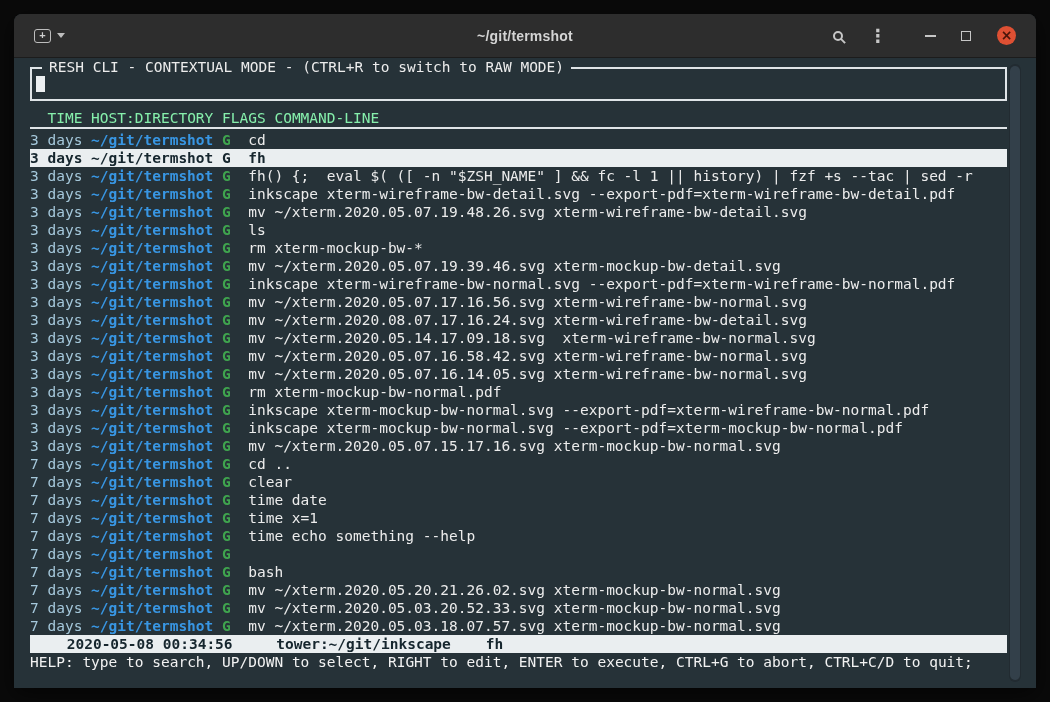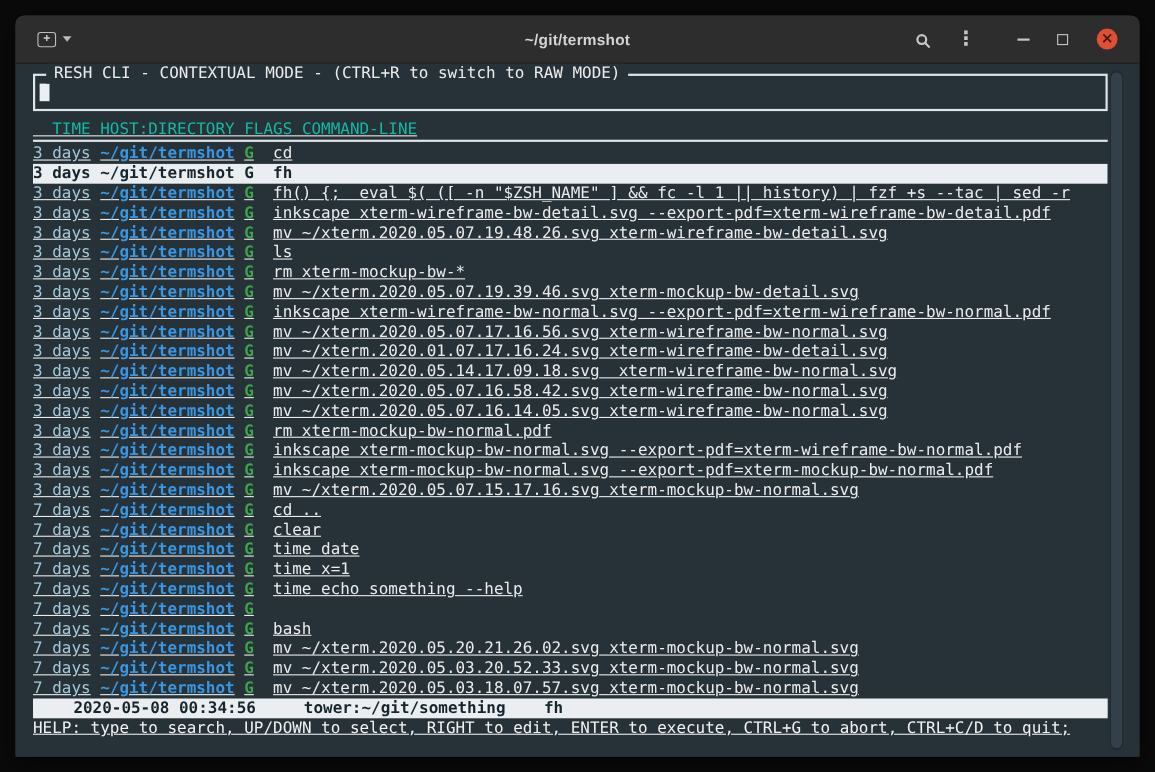--- a/index.html
+++ b/index.html
@@ -47,38 +47,38 @@
     color:#4a150a; font-size:14px; font-weight:bold; line-height:17px; text-align:center;
     font-family:"DejaVu Sans", sans-serif;
   }
 
   
   .terminal {
     position:absolute; left:0; right:0; top:44px; bottom:0;
     background:var(--terminal-bg,#263238);
     padding:9px 29px 0 16px;
     font-family:"DejaVu Sans Mono", monospace;
-    font-size:14.5px; line-height:18px; color:var(--terminal-fg,#ececec);text-decoration:underline;
+    font-size:14.5px; line-height:18px; color:var(--terminal-fg,#ececec);
   }
   .term-scrollbar { position:absolute; right:15px; top:6px; bottom:6px; width:12px; border-radius:6px; background:#222b31; }
   .term-scrollbar .thumb { position:absolute; left:1px; right:1px; top:2px; bottom:2px; border-radius:5px; background:#33404a; }
 
   
   .search-box {
     position:relative; height:34px; border:2px solid var(--box-border,#dfe4e7);
     margin-bottom:8px; display:flex; align-items:center;
   }
   .box-label {
     position:absolute; top:-11px; left:10px; background:var(--terminal-bg,#263238);
     padding:0 7px; white-space:pre; color:var(--terminal-fg,#ececec);
   }
   .cursor { display:inline-block; width:9px; height:16px; background:#eceff1; margin-left:4px; }
 
   .table-header {
-    height:20px; white-space:pre; color:#14b8a6;
+    height:20px; white-space:pre; color:#86efac;
     border-bottom:2px solid var(--box-border,#dfe4e7); margin-bottom:2px;
   }
 
   .history-list { overflow:hidden; }
   .hrow { display:flex; height:18px; white-space:pre; overflow:hidden; }
   .c-time { flex:none; width:7ch;  color:var(--time,#a5c8db); }
   .c-host { flex:none; width:15ch; color:var(--path-blue,#3896e3); font-weight:bold; }
   .c-flag { flex:none; width:3ch;  color:var(--flag-green,#3fa44e); font-weight:bold; }
   .c-cmd  { flex:none; color:var(--terminal-fg,#ececec); }
   .hrow.selected { background:var(--selection-bg,#eaeef0); }
@@ -136,41 +136,41 @@
         <div class="hrow"><span class="c-time">3 days</span><span class="c-host">~/git/termshot</span><span class="c-flag">G</span><span class="c-cmd">cd</span></div>
         <div class="hrow selected"><span class="c-time">3 days</span><span class="c-host">~/git/termshot</span><span class="c-flag">G</span><span class="c-cmd">fh</span></div>
         <div class="hrow"><span class="c-time">3 days</span><span class="c-host">~/git/termshot</span><span class="c-flag">G</span><span class="c-cmd">fh() {;  eval $( ([ -n "$ZSH_NAME" ] &amp;&amp; fc -l 1 || history) | fzf +s --tac | sed -r</span></div>
         <div class="hrow"><span class="c-time">3 days</span><span class="c-host">~/git/termshot</span><span class="c-flag">G</span><span class="c-cmd">inkscape xterm-wireframe-bw-detail.svg --export-pdf=xterm-wireframe-bw-detail.pdf</span></div>
         <div class="hrow"><span class="c-time">3 days</span><span class="c-host">~/git/termshot</span><span class="c-flag">G</span><span class="c-cmd">mv ~/xterm.2020.05.07.19.48.26.svg xterm-wireframe-bw-detail.svg</span></div>
         <div class="hrow"><span class="c-time">3 days</span><span class="c-host">~/git/termshot</span><span class="c-flag">G</span><span class="c-cmd">ls</span></div>
         <div class="hrow"><span class="c-time">3 days</span><span class="c-host">~/git/termshot</span><span class="c-flag">G</span><span class="c-cmd">rm xterm-mockup-bw-*</span></div>
         <div class="hrow"><span class="c-time">3 days</span><span class="c-host">~/git/termshot</span><span class="c-flag">G</span><span class="c-cmd">mv ~/xterm.2020.05.07.19.39.46.svg xterm-mockup-bw-detail.svg</span></div>
         <div class="hrow"><span class="c-time">3 days</span><span class="c-host">~/git/termshot</span><span class="c-flag">G</span><span class="c-cmd">inkscape xterm-wireframe-bw-normal.svg --export-pdf=xterm-wireframe-bw-normal.pdf</span></div>
         <div class="hrow"><span class="c-time">3 days</span><span class="c-host">~/git/termshot</span><span class="c-flag">G</span><span class="c-cmd">mv ~/xterm.2020.05.07.17.16.56.svg xterm-wireframe-bw-normal.svg</span></div>
-        <div class="hrow"><span class="c-time">3 days</span><span class="c-host">~/git/termshot</span><span class="c-flag">G</span><span class="c-cmd">mv ~/xterm.2020.01.07.17.16.24.svg xterm-wireframe-bw-detail.svg</span></div>
+        <div class="hrow"><span class="c-time">3 days</span><span class="c-host">~/git/termshot</span><span class="c-flag">G</span><span class="c-cmd">mv ~/xterm.2020.08.07.17.16.24.svg xterm-wireframe-bw-detail.svg</span></div>
         <div class="hrow"><span class="c-time">3 days</span><span class="c-host">~/git/termshot</span><span class="c-flag">G</span><span class="c-cmd">mv ~/xterm.2020.05.14.17.09.18.svg  xterm-wireframe-bw-normal.svg</span></div>
         <div class="hrow"><span class="c-time">3 days</span><span class="c-host">~/git/termshot</span><span class="c-flag">G</span><span class="c-cmd">mv ~/xterm.2020.05.07.16.58.42.svg xterm-wireframe-bw-normal.svg</span></div>
         <div class="hrow"><span class="c-time">3 days</span><span class="c-host">~/git/termshot</span><span class="c-flag">G</span><span class="c-cmd">mv ~/xterm.2020.05.07.16.14.05.svg xterm-wireframe-bw-normal.svg</span></div>
         <div class="hrow"><span class="c-time">3 days</span><span class="c-host">~/git/termshot</span><span class="c-flag">G</span><span class="c-cmd">rm xterm-mockup-bw-normal.pdf</span></div>
         <div class="hrow"><span class="c-time">3 days</span><span class="c-host">~/git/termshot</span><span class="c-flag">G</span><span class="c-cmd">inkscape xterm-mockup-bw-normal.svg --export-pdf=xterm-wireframe-bw-normal.pdf</span></div>
         <div class="hrow"><span class="c-time">3 days</span><span class="c-host">~/git/termshot</span><span class="c-flag">G</span><span class="c-cmd">inkscape xterm-mockup-bw-normal.svg --export-pdf=xterm-mockup-bw-normal.pdf</span></div>
         <div class="hrow"><span class="c-time">3 days</span><span class="c-host">~/git/termshot</span><span class="c-flag">G</span><span class="c-cmd">mv ~/xterm.2020.05.07.15.17.16.svg xterm-mockup-bw-normal.svg</span></div>
         <div class="hrow"><span class="c-time">7 days</span><span class="c-host">~/git/termshot</span><span class="c-flag">G</span><span class="c-cmd">cd ..</span></div>
         <div class="hrow"><span class="c-time">7 days</span><span class="c-host">~/git/termshot</span><span class="c-flag">G</span><span class="c-cmd">clear</span></div>
         <div class="hrow"><span class="c-time">7 days</span><span class="c-host">~/git/termshot</span><span class="c-flag">G</span><span class="c-cmd">time date</span></div>
         <div class="hrow"><span class="c-time">7 days</span><span class="c-host">~/git/termshot</span><span class="c-flag">G</span><span class="c-cmd">time x=1</span></div>
         <div class="hrow"><span class="c-time">7 days</span><span class="c-host">~/git/termshot</span><span class="c-flag">G</span><span class="c-cmd">time echo something --help</span></div>
         <div class="hrow"><span class="c-time">7 days</span><span class="c-host">~/git/termshot</span><span class="c-flag">G</span></div>
         <div class="hrow"><span class="c-time">7 days</span><span class="c-host">~/git/termshot</span><span class="c-flag">G</span><span class="c-cmd">bash</span></div>
         <div class="hrow"><span class="c-time">7 days</span><span class="c-host">~/git/termshot</span><span class="c-flag">G</span><span class="c-cmd">mv ~/xterm.2020.05.20.21.26.02.svg xterm-mockup-bw-normal.svg</span></div>
         <div class="hrow"><span class="c-time">7 days</span><span class="c-host">~/git/termshot</span><span class="c-flag">G</span><span class="c-cmd">mv ~/xterm.2020.05.03.20.52.33.svg xterm-mockup-bw-normal.svg</span></div>
         <div class="hrow"><span class="c-time">7 days</span><span class="c-host">~/git/termshot</span><span class="c-flag">G</span><span class="c-cmd">mv ~/xterm.2020.05.03.18.07.57.svg xterm-mockup-bw-normal.svg</span></div>
       </div>
 
-    <div class="status-bar"><span class="status-dt">2020-05-08 00:34:56</span><span class="status-host">tower:~/git/something</span><span>fh</span></div>
+    <div class="status-bar"><span class="status-dt">2020-05-08 00:34:56</span><span class="status-host">tower:~/git/inkscape</span><span>fh</span></div>
 
     <div class="help-line">HELP: type to search, UP/DOWN to select, RIGHT to edit, ENTER to execute, CTRL+G to abort, CTRL+C/D to quit;</div>
 
     <div class="term-scrollbar">
       <div class="thumb"></div>
     </div>
   </div>
 </div>
 
 </body></html>

